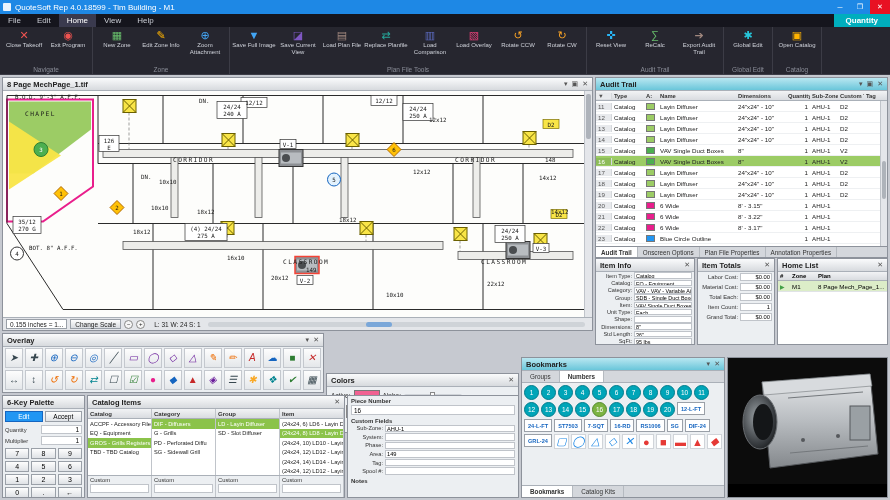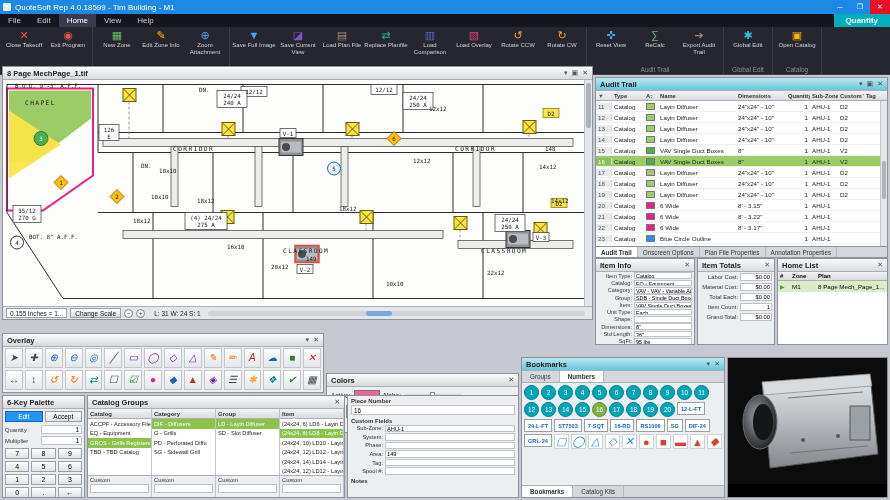--- a/index.html
+++ b/index.html
@@ -20,21 +20,21 @@
   .rbtn{width:44px;display:flex;flex-direction:column;align-items:center;color:#cfd2da;padding-top:1px;cursor:default;}
   .ricon{font-size:11px;line-height:13px;}
   .rlabel{font-size:6px;line-height:1.15;text-align:center;}
   .rgl{font-size:6.5px;color:#8a8d98;text-align:center;height:9px;line-height:9px;}
   
   .panel{position:absolute;background:#eceff2;border:1px solid #8d929b;overflow:hidden;}
   .phead{height:13px;background:linear-gradient(#fafbfc,#d7dade);border-bottom:1px solid #aab0b8;display:flex;align-items:center;font-size:7.5px;font-weight:bold;color:#222;padding:0 4px;}
   .phead.teal{background:linear-gradient(#b9e7f1,#6ac6da);}
   .phicons{margin-left:auto;display:flex;gap:4px;color:#555;font-size:7px;font-weight:normal;}
   
-  #canvasPanel{left:2px;top:66px;width:591px;height:254px;background:#22c55e;}
+  #canvasPanel{left:2px;top:77px;width:591px;height:254px;background:#22c55e;}
   .cbody{position:relative;width:589px;height:226px;background:#fdfdfb;overflow:hidden;}
   .vscroll{position:absolute;top:0;right:0;width:8px;height:100%;background:#e4e6ea;border-left:1px solid #c0c4ca;}
   .vthumb{position:absolute;top:3px;left:1px;width:5px;height:45px;background:#aeb3ba;border-radius:2px;}
   .cfoot{height:13px;background:#e4e6ea;border-top:1px solid #aab0b8;display:flex;align-items:center;gap:3px;padding:0 3px;font-size:6.5px;color:#222;}
   .scalechip{background:#fff;border:1px solid #9aa0a8;padding:0 3px;height:10px;display:flex;align-items:center;}
   .csbtn{background:linear-gradient(#fdfdfd,#d9dce0);border:1px solid #9aa0a8;height:10px;padding:0 4px;display:flex;align-items:center;}
   .zbtn{width:9px;height:9px;border-radius:50%;border:1px solid #888;display:flex;align-items:center;justify-content:center;font-size:6px;background:#f5f5f5;}
   .coordtxt{margin-left:6px;white-space:nowrap;}
   .hslider{flex:1;height:5px;background:#cfd3d8;border-radius:3px;position:relative;margin:0 4px;}
   .hthumb{position:absolute;left:42%;width:26px;height:5px;background:#7aa7d9;border-radius:3px;}
@@ -924,21 +924,21 @@
       <span class="key">2</span>
       <span class="key">3</span>
       <span class="key">0</span>
       <span class="key">.</span>
       <span class="key">←</span>
   </div>
 </div>
 
 <div class="panel" id="catalogPanel">
   <div class="phead">
-    <span>Catalog Groups</span>
+    <span>Catalog Items</span>
     <span class="phicons">
         <span>✕</span>
       </span>
   </div>
   <div class="ccols">
     <div class="ccol">
       <div class="cchead">Catalog</div>
       <div class="cclist">
         <div class="li">ACCPF - Accessory File</div>
           <div class="li">EQ - Equipment</div>

